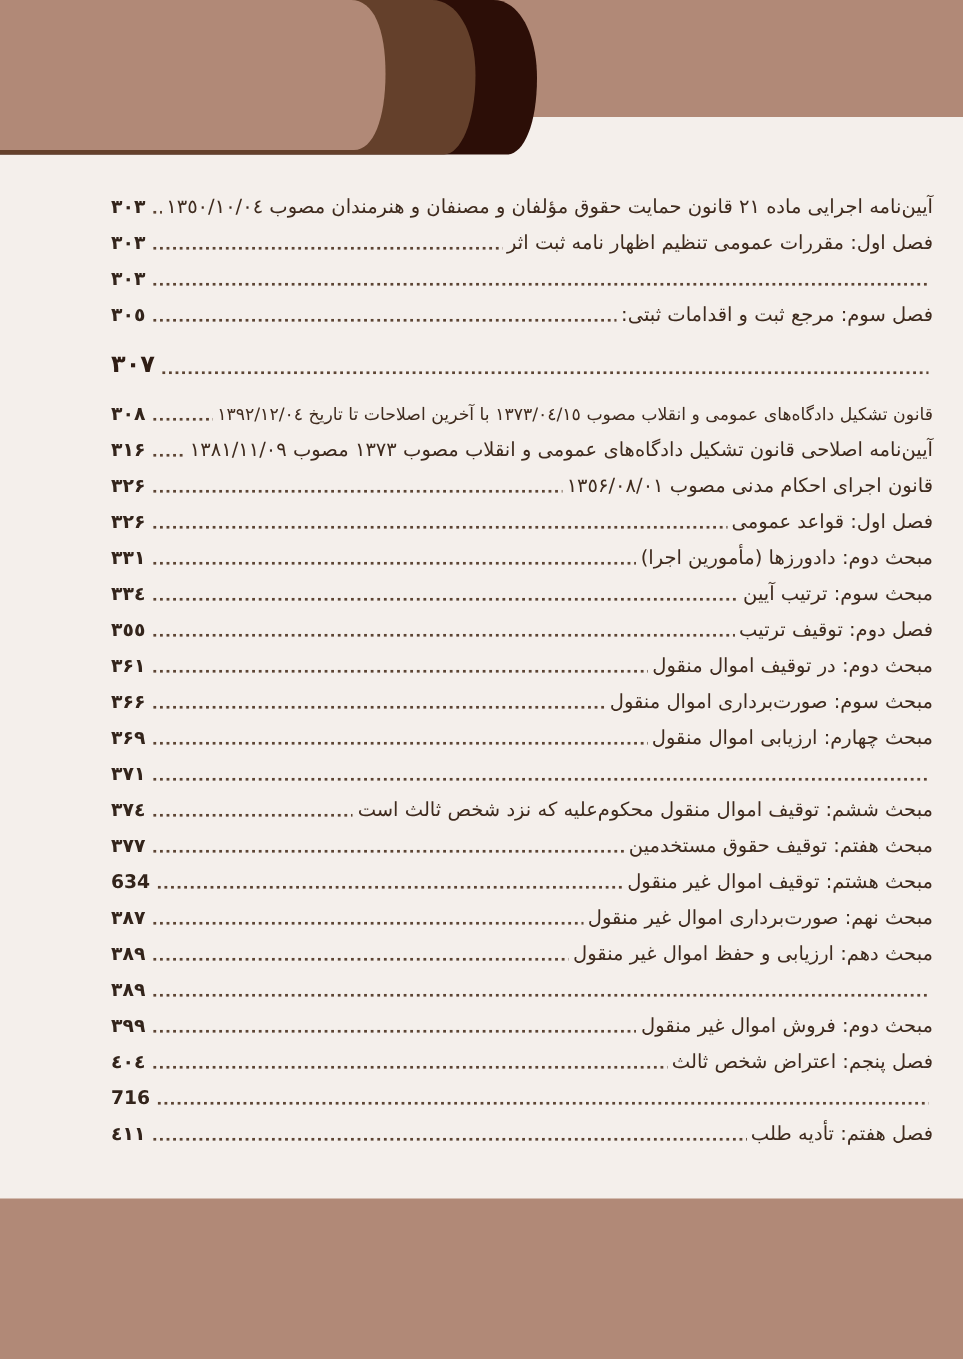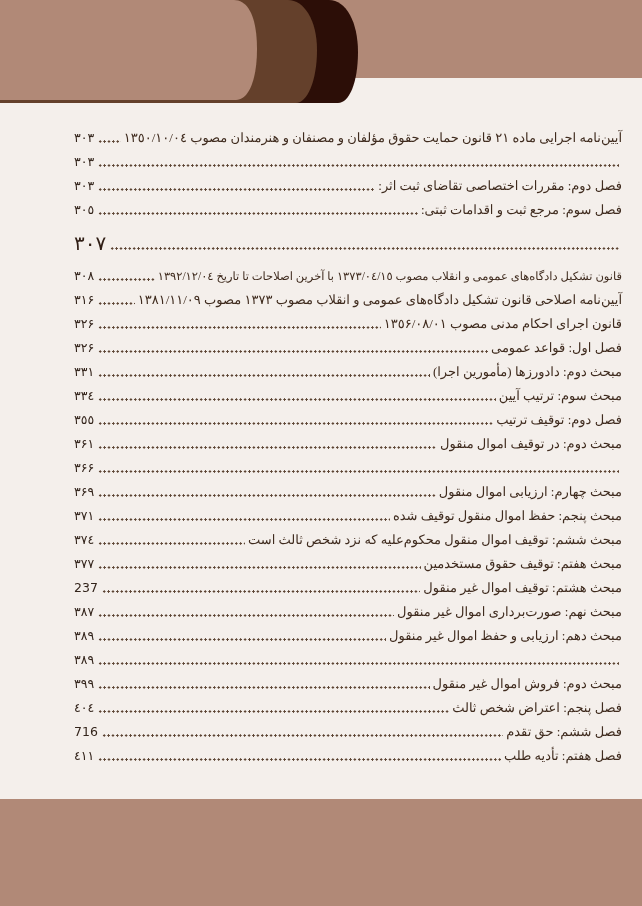--- a/index.html
+++ b/index.html
@@ -30,37 +30,37 @@
   .toc{
     position:absolute;top:100px;left:0;right:0;bottom:107px;
     padding:26px 20px 0 74px;
     box-sizing:border-box;
     z-index:1;
   }
   .row{
     display:flex;direction:rtl;align-items:baseline;
     height:24px;font-size:13px;line-height:24px;white-space:nowrap;
   }
-  .row .title{flex:0 0 auto;font-family:Liberation Serif, serif;}
+  .row .title{flex:0 0 auto;}
   .row .leader{
     flex:1 1 0;min-width:3px;height:3px;align-self:flex-end;
     margin:0 3px 7px 4px;
     background-image:radial-gradient(circle, var(--dot) 1.02px, rgba(0,0,0,0) 1.15px);
     background-size:4.4px 3px;
     background-repeat:repeat-x;
     background-position:left bottom;
   }
   .row .pnum{
-    flex:0 0 auto;font-weight:normal;font-size:12.5px;color:var(--num);
+    flex:0 0 auto;font-weight:bold;font-size:12.5px;color:var(--num);
   }
   .row.section{
     height:42px;font-size:16.5px;line-height:42px;font-weight:bold;color:#2f1d14;
   }
   .row.section .leader{margin-bottom:14px;}
-  .row.section .pnum{font-size:20px;color:#2f1d14;}
+  .row.section .pnum{font-size:16px;color:#2f1d14;}
   .row.compact{font-size:11.5px;}
 </style>
 </head>
 <body>
 
 <div class="band">
   <svg width="642" height="104" viewBox="0 0 642 104" xmlns="http://www.w3.org/2000/svg">
     <rect x="320" y="0" width="322" height="78" fill="#b18977"></rect>
     <path d="M0 0 H329 C346 0 358 22 358 52 C358 83 349 103 338 103 H0 Z" fill="#2c0e07"></path>
     <path d="M0 0 H288 C304 0 317 20 317 50 C317 81 307 103 296 103 H0 Z" fill="#64402b"></path>
@@ -69,26 +69,26 @@
 </div>
 
 <main class="toc">
   <div class="row">
     <span class="title">آیین‌نامه اجرایی ماده ٢١ قانون حمایت حقوق مؤلفان و مصنفان و هنرمندان مصوب ١٣٥٠/١٠/٠٤</span>
     <span class="leader"></span>
     <span class="pnum">٣٠٣</span>
   </div>
 
   <div class="row">
+    <span class="title">فصل اول: مقررات عمومی تنظیم اظهار نامه ثبت اثر</span>
     <span class="leader"></span>
     <span class="pnum">٣٠٣</span>
   </div>
 
   <div class="row">
-    <span class="title">فصل دوم: مقررات اختصاصی تقاضای ثبت اثر:</span>
     <span class="leader"></span>
     <span class="pnum">٣٠٣</span>
   </div>
 
   <div class="row">
     <span class="title">فصل سوم: مرجع ثبت و اقدامات ثبتی:</span>
     <span class="leader"></span>
     <span class="pnum">٣٠٥</span>
   </div>
 
@@ -139,52 +139,52 @@
     <span class="pnum">٣٥٥</span>
   </div>
 
   <div class="row">
     <span class="title">مبحث دوم: در توقیف اموال منقول</span>
     <span class="leader"></span>
     <span class="pnum">٣۶١</span>
   </div>
 
   <div class="row">
+    <span class="title">مبحث سوم: صورت‌برداری اموال منقول</span>
     <span class="leader"></span>
     <span class="pnum">٣۶۶</span>
   </div>
 
   <div class="row">
     <span class="title">مبحث چهارم: ارزیابی اموال منقول</span>
     <span class="leader"></span>
     <span class="pnum">٣۶٩</span>
   </div>
 
   <div class="row">
-    <span class="title">مبحث پنجم: حفظ اموال منقول توقیف شده</span>
     <span class="leader"></span>
     <span class="pnum">٣٧١</span>
   </div>
 
   <div class="row">
     <span class="title">مبحث ششم: توقیف اموال منقول محکوم‌علیه که نزد شخص ثالث است</span>
     <span class="leader"></span>
     <span class="pnum">٣٧٤</span>
   </div>
 
   <div class="row">
     <span class="title">مبحث هفتم: توقیف حقوق مستخدمین</span>
     <span class="leader"></span>
     <span class="pnum">٣٧٧</span>
   </div>
 
   <div class="row">
     <span class="title">مبحث هشتم: توقیف اموال غیر منقول</span>
     <span class="leader"></span>
-    <span class="pnum">237</span>
+    <span class="pnum">634</span>
   </div>
 
   <div class="row">
     <span class="title">مبحث نهم: صورت‌برداری اموال غیر منقول</span>
     <span class="leader"></span>
     <span class="pnum">٣٨٧</span>
   </div>
 
   <div class="row">
     <span class="title">مبحث دهم: ارزیابی و حفظ اموال غیر منقول</span>
@@ -203,21 +203,20 @@
     <span class="pnum">٣٩٩</span>
   </div>
 
   <div class="row">
     <span class="title">فصل پنجم: اعتراض شخص ثالث</span>
     <span class="leader"></span>
     <span class="pnum">٤٠٤</span>
   </div>
 
   <div class="row">
-    <span class="title">فصل ششم: حق تقدم</span>
     <span class="leader"></span>
     <span class="pnum">716</span>
   </div>
 
   <div class="row">
     <span class="title">فصل هفتم: تأدیه طلب</span>
     <span class="leader"></span>
     <span class="pnum">٤١١</span>
   </div>
 </main>

